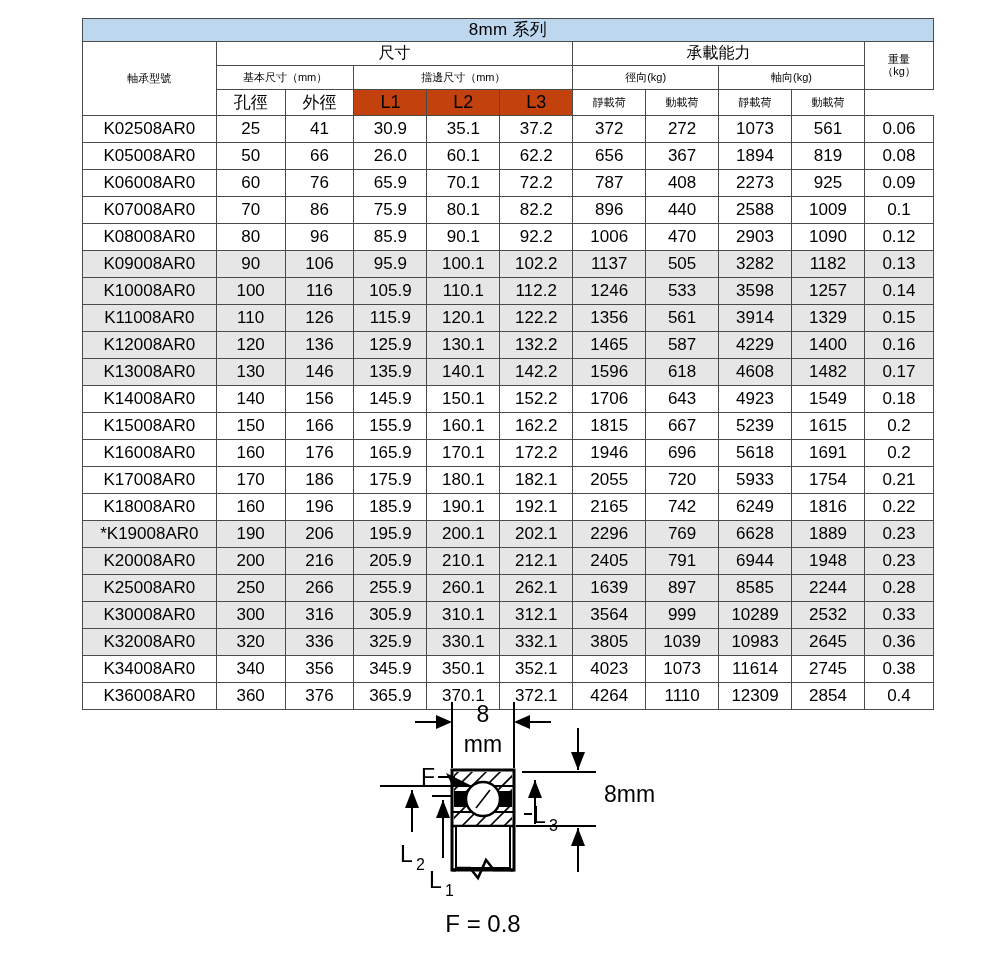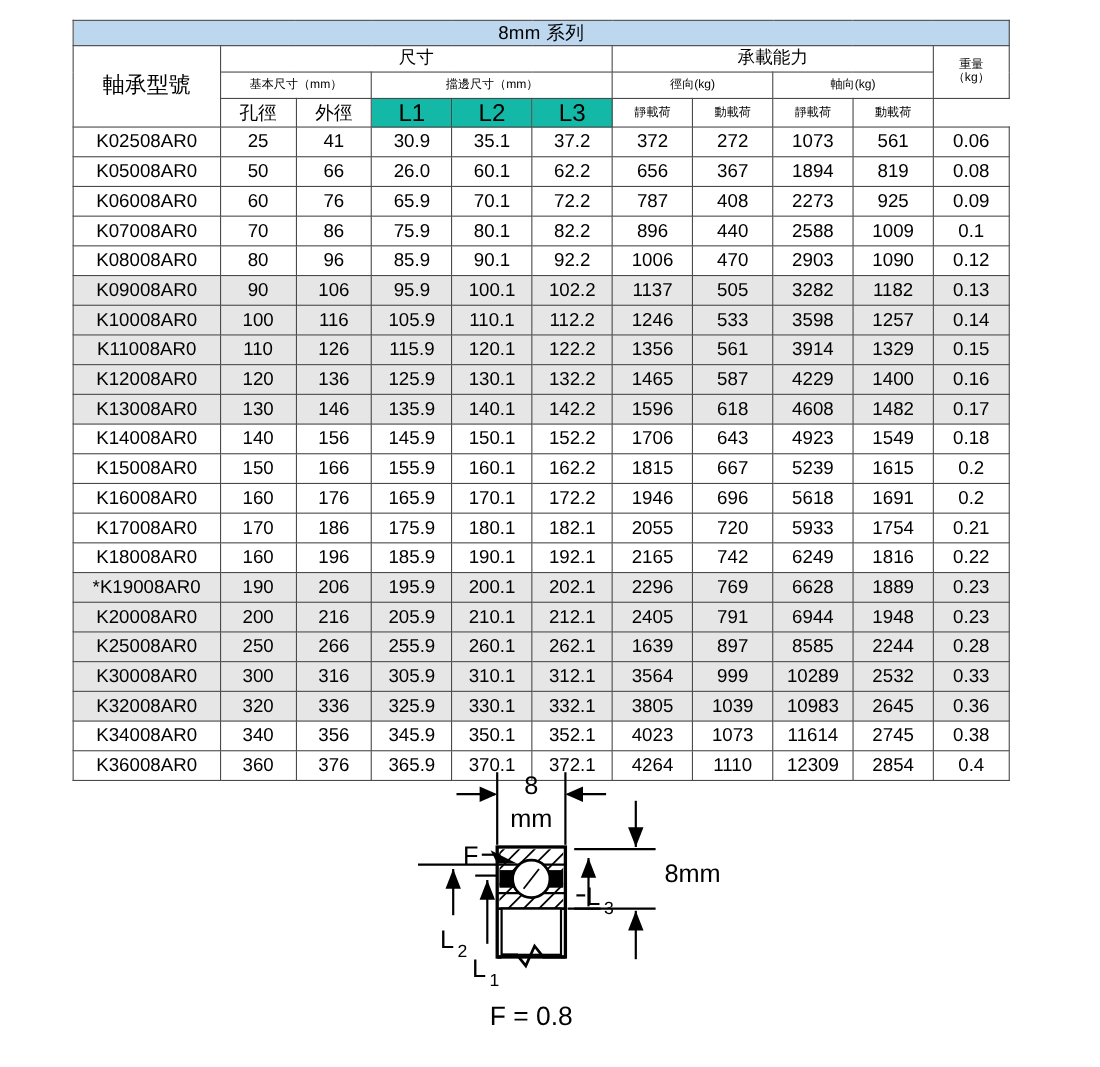--- a/index.html
+++ b/index.html
@@ -12,21 +12,21 @@
     height: 970px;
     font-family: "Liberation Sans", "DejaVu Sans", sans-serif;
     color: #000000;
     overflow: hidden;
     position: relative;
   }
 
   
   #spec-table-wrap {
     position: absolute;
-    left: 66px;
+    left: 82px;
     top: 18px;
     width: 852px;
   }
   table.spec {
     border-collapse: collapse;
     table-layout: fixed;
     width: 852px;
     background: #ffffff;
   }
   table.spec td, table.spec th {
@@ -48,30 +48,30 @@
     letter-spacing: .3px;
   }
 
   
   .hdr {
     font-size: 16px;
     height: 24px;
   }
   .hdr-small { font-size: 11px; }
   .hdr-model {
-    font-size: 20px;
+    font-size: 11px;
   }
   .hdr-sub {
     height: 26px;
     font-size: 17px;
   }
   .lcell {
-    background: #14b8a6;
+    background: #c2410c;
     font-weight: bold;
-    font-size: 22px;
+    font-size: 18px;
   }
   .weight-cell {
     font-size: 11px;
     line-height: 1.5;
   }
 
   
   tbody tr { height: 26px; padding-left: 47px; }
   tbody td {
     font-size: 17px;

